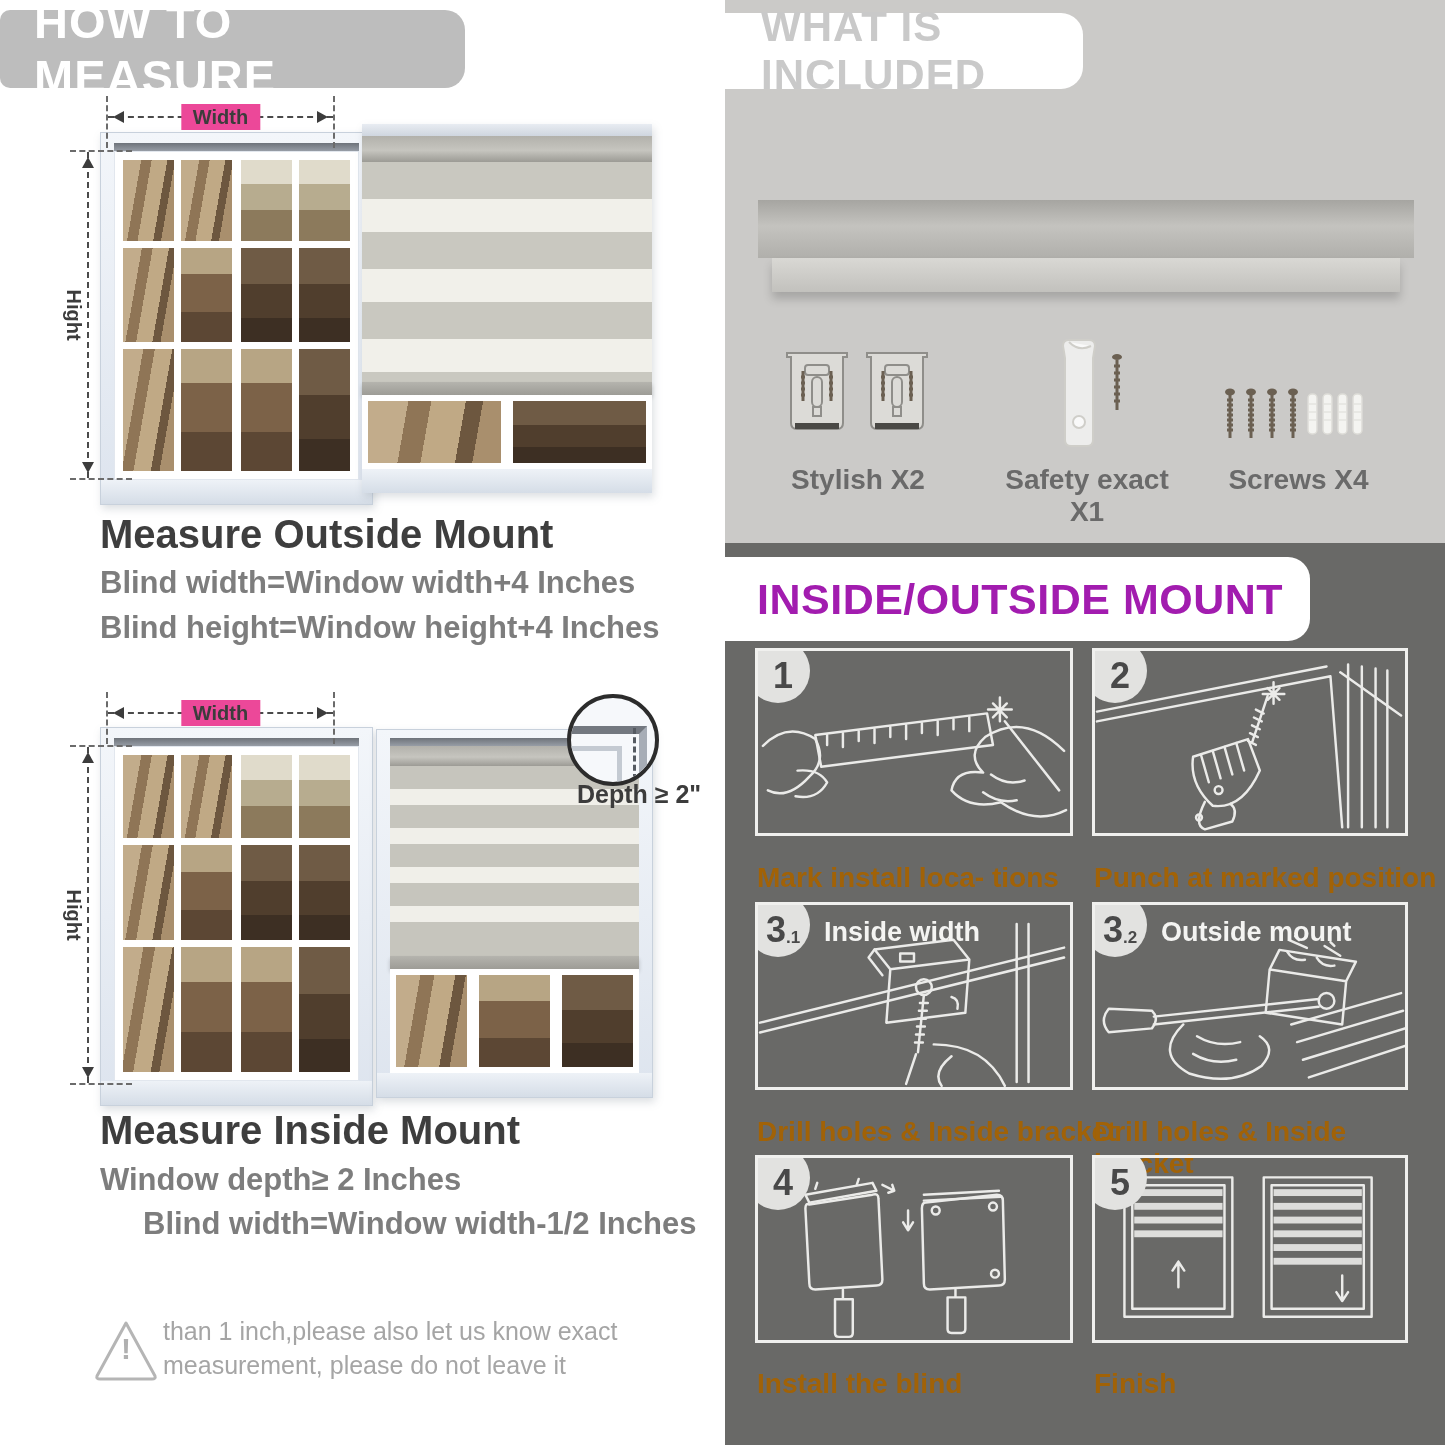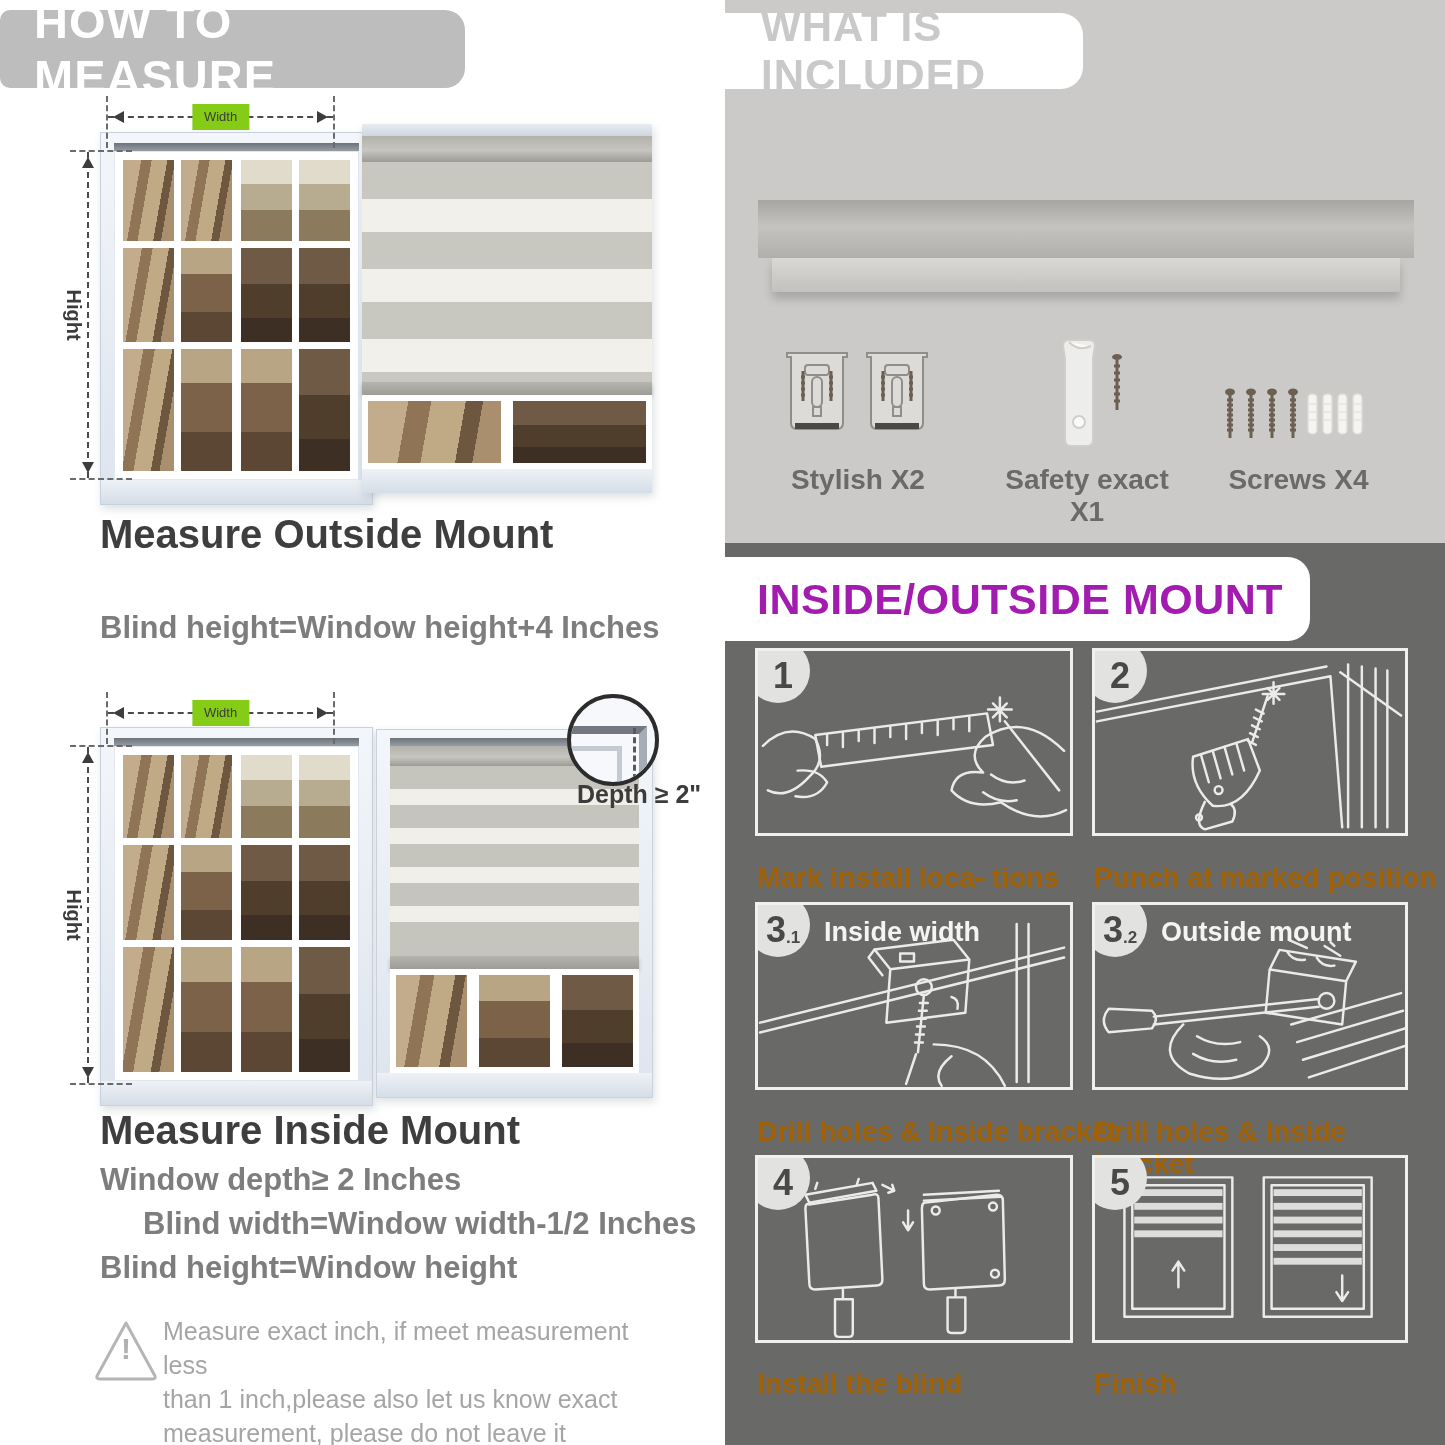--- a/index.html
+++ b/index.html
@@ -20,22 +20,22 @@
   .warn-text{color:#a5a5a5;font-size:25px;line-height:34px;font-weight:500;}
   .item-label{color:#6a6a6a;font-weight:bold;font-size:28px;text-align:center;}
   .prod-label{color:#4e4e4e;font-weight:bold;font-size:33px;text-align:center;}
   .cap{color:#a16207;font-weight:bold;font-size:28px;margin-top:16px;}
   .depth-label{color:#3c3c3c;font-weight:bold;font-size:25px;}
 
   
   .dim-w{height:0;border-top:2px dashed #4a4a4a;}
   .dim-w::before{content:"";position:absolute;left:-1px;top:-7px;border:6px solid transparent;border-right:11px solid #3c3c3c;}
   .dim-w::after{content:"";position:absolute;right:-1px;top:-7px;border:6px solid transparent;border-left:11px solid #3c3c3c;}
-  .dim-w .dim-label{position:absolute;left:50%;top:-14px;transform:translateX(-50%);background:#84cc16;
-      padding:0 12px;color:#3c3c3c;font-weight:normal;font-size:13px;line-height:26px;}
+  .dim-w .dim-label{position:absolute;left:50%;top:-14px;transform:translateX(-50%);background:#ec4899;
+      padding:0 12px;color:#3c3c3c;font-weight:bold;font-size:20px;line-height:26px;}
   .dim-v{width:0;border-left:2px dashed #4a4a4a;}
   .dim-v::before{content:"";position:absolute;top:-1px;left:-7px;border:6px solid transparent;border-bottom:11px solid #3c3c3c;}
   .dim-v::after{content:"";position:absolute;bottom:-1px;left:-7px;border:6px solid transparent;border-top:11px solid #3c3c3c;}
   .dim-v .dim-label{position:absolute;top:50%;left:-16px;transform:translate(-50%,-50%);background:#fff;
       padding:10px 0;color:#3c3c3c;font-weight:bold;font-size:20px;writing-mode:vertical-rl;}
   .tick-v{width:0;border-left:2px dashed #6b6b6b;}
   .tick-h{height:0;border-top:2px dashed #6b6b6b;}
 
   
   .window{background:linear-gradient(180deg,#f3f6fa,#dde4ee);border:1px solid #c8d1dc;
@@ -147,20 +147,21 @@
     <div class="bf-rail"></div>
     <div class="bf-panes" style="height:62px;">
       <div class="pane a"></div>
         <div class="mull"></div>
       <div class="pane c"></div>
     </div>
     <div class="win-sill" style="margin:0;"></div>
   </div>
 
   <div class="abs h-title" style="left:100px;top:512px;">Measure Outside Mount</div>
+  <div class="abs h-line" style="left:100px;top:565px;">Blind width=Window width+4 Inches</div>
   <div class="abs h-line" style="left:100px;top:610px;">Blind height=Window height+4 Inches</div>
 
   <div class="abs window" style="left:100px;top:727px;width:245px;height:367px;">
     <div class="win-top-jamb"></div>
     <div class="sashes">
       <div class="sash">
         <div class="pane a"></div>
           <div class="pane a"></div>
         <div class="pane a"></div>
           <div class="pane d"></div>
@@ -209,30 +210,28 @@
   <div class="abs magnifier" style="left:567px;top:694px;">
     <div class="mag-l-outer"></div>
     <div class="mag-l-inner"></div>
     <div class="mag-dash"></div>
   </div>
   <div class="abs depth-label" style="left:577px;top:780px;">Depth ≥ 2"</div>
 
   <div class="abs h-title" style="left:100px;top:1108px;">Measure Inside Mount</div>
   <div class="abs h-line" style="left:100px;top:1162px;">Window depth≥ 2 Inches</div>
   <div class="abs h-line" style="left:100px;top:1206px;margin-left:43px;">Blind width=Window width-1/2 Inches</div>
-  <div class="abs h-line" style="left:100px;top:1250px;">Blind height=Window height</div>
 
   <div class="abs" style="left:93px;top:1318px;width:66px;height:64px;">
     <svg width="66" height="64" viewBox="0 0 66 64">
         <path class="warn-tri" d="M33 5 L62 58 Q63 61 59 61 L7 61 Q3 61 4 58 Z"></path>
       </svg>
     <div class="warn-mark">!</div>
   </div>
   <div class="abs warn-text" style="left:163px;top:1314px;width:470px;">
-    <div>Measure exact inch, if meet measurement less</div>
     <div>than 1 inch,please also let us know exact</div>
     <div>measurement, please do not leave it</div>
   </div>
 
   <div class="abs panel-light" style="left:725px;top:0;width:720px;height:543px;"></div>
 
   <div class="abs banner-white" style="left:725px;top:13px;width:358px;height:76px;">
     <span class="t-light">WHAT IS INCLUDED</span>
   </div>
 

